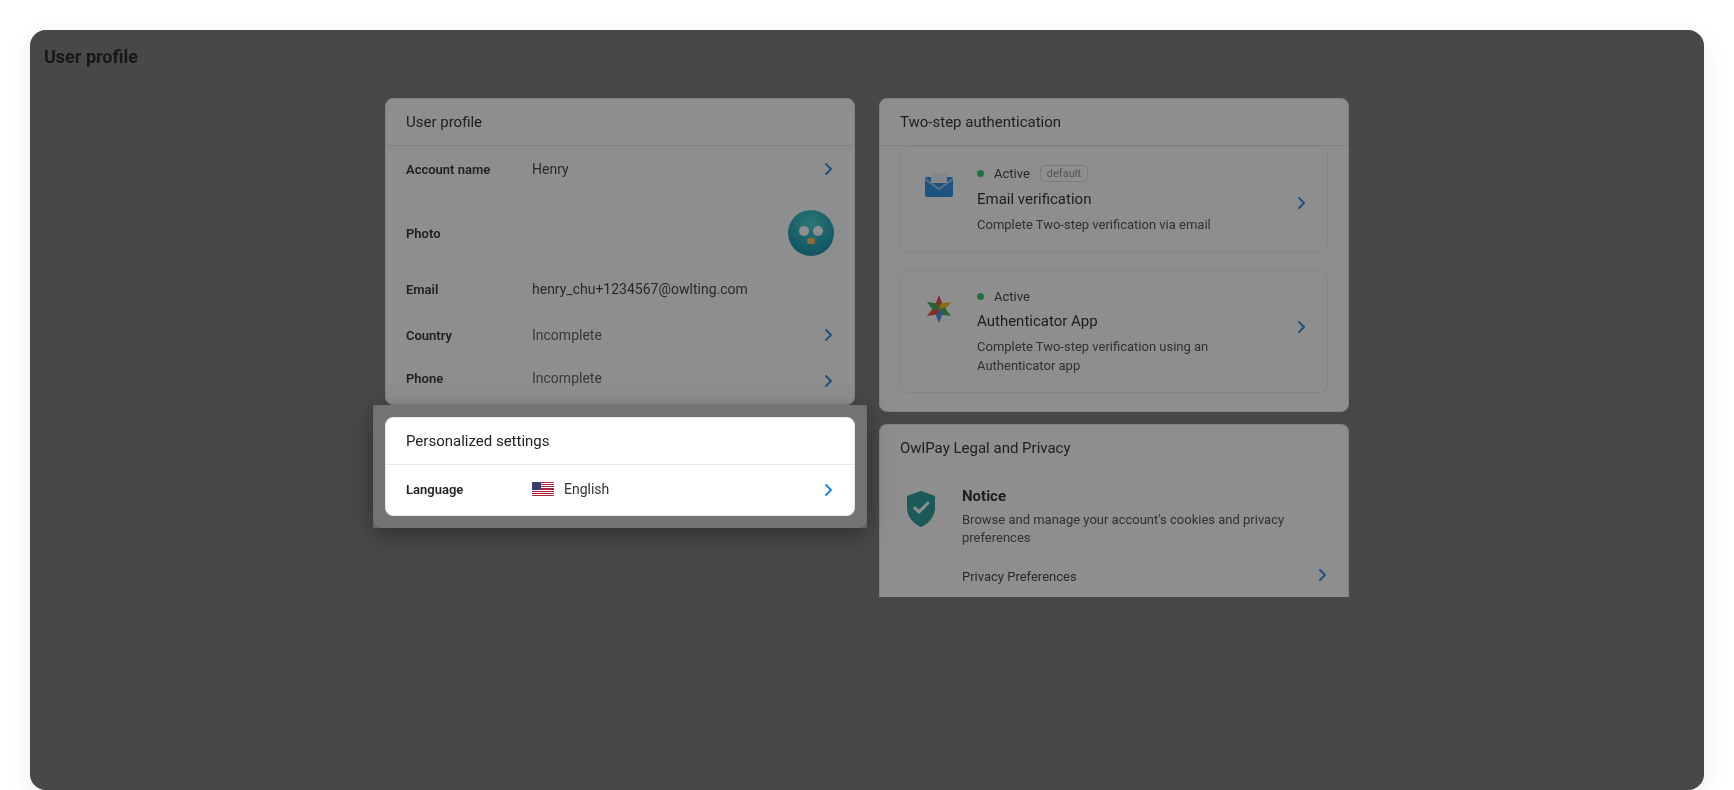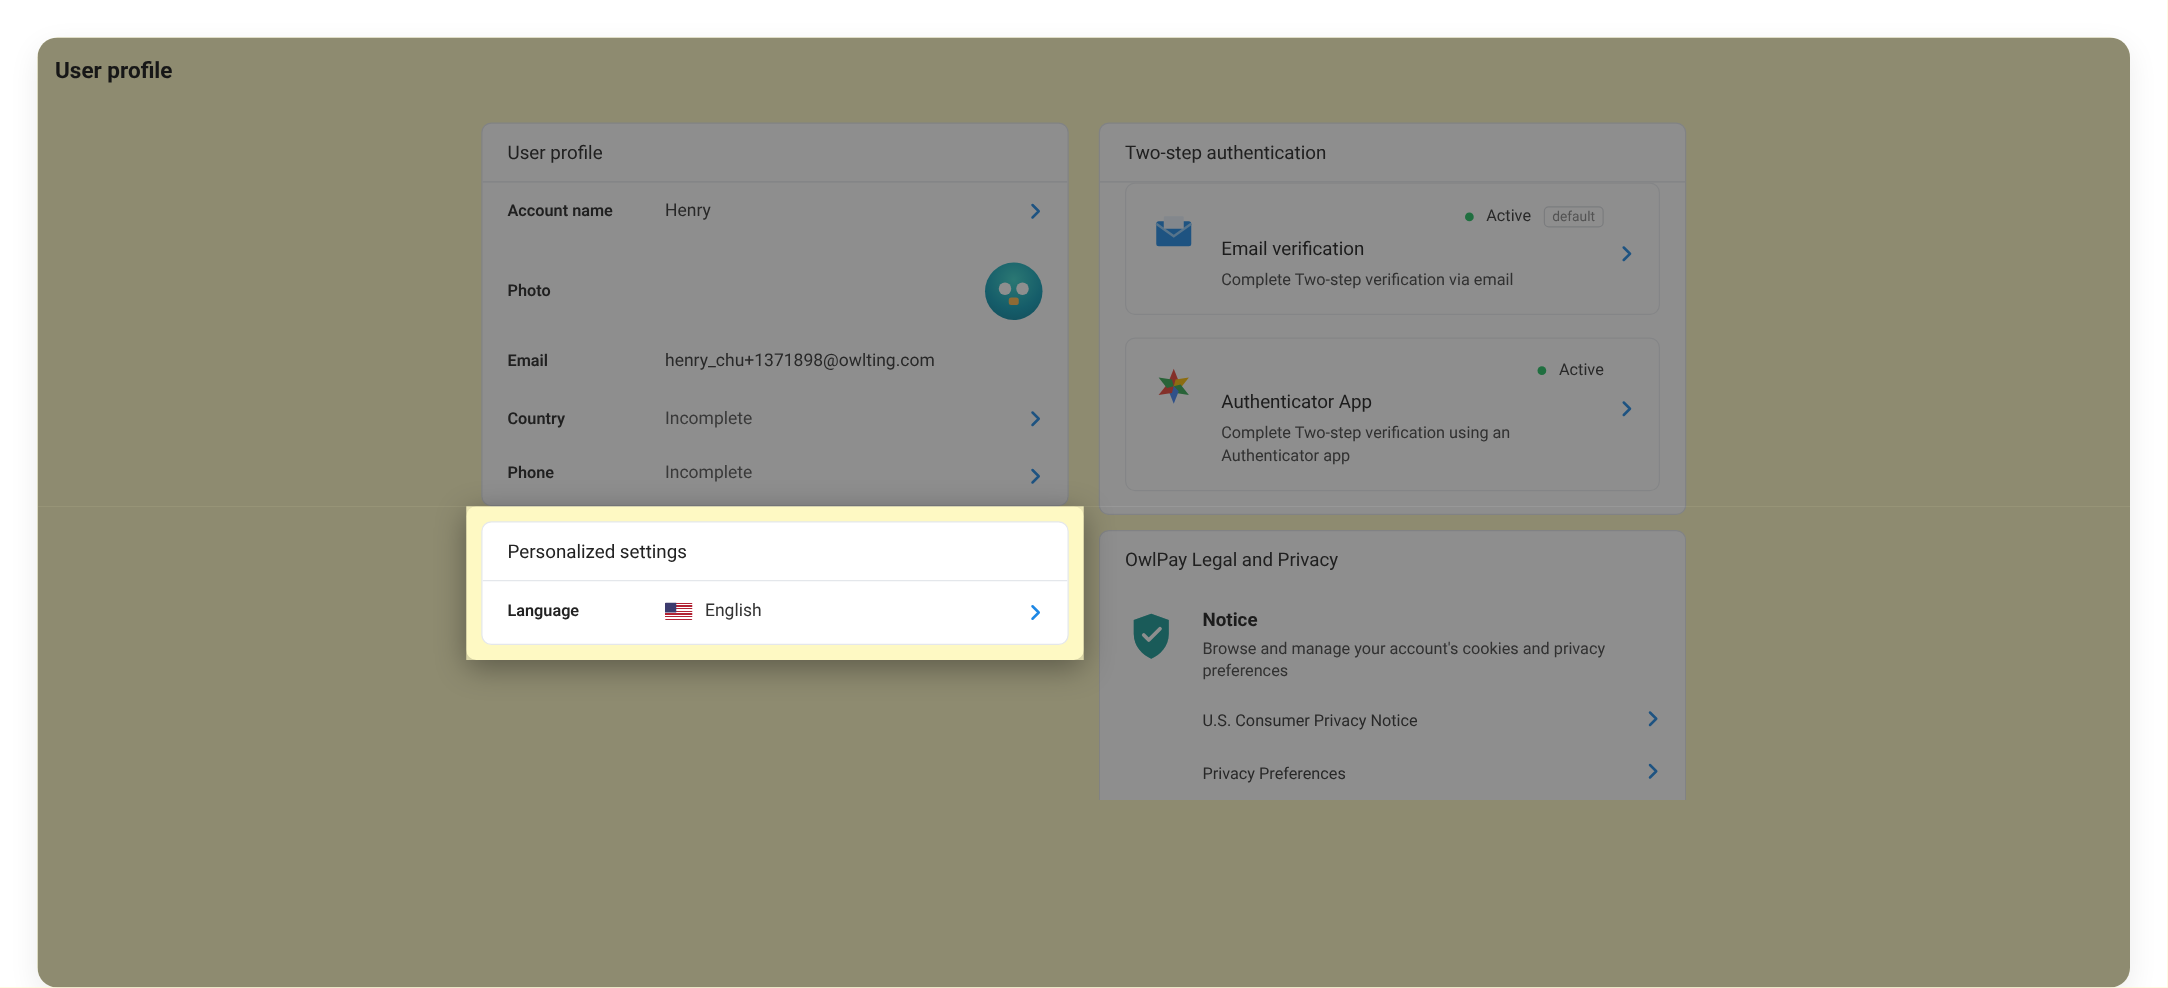--- a/index.html
+++ b/index.html
@@ -12,21 +12,21 @@
     position: relative;
     overflow: hidden;
   }
 
   .page-wrap {
     position: absolute;
     left: 30px;
     top: 30px;
     right: 30px;
     bottom: 0;
-    background: #fef9c3;
+    background: #737373;
     border-radius: 16px;
     overflow: hidden;
     box-shadow: 0 8px 24px rgba(0,0,0,0.08);
   }
 
   .page-title {
     position: absolute;
     left: 14px;
     top: 16px;
     font-size: 18px;
@@ -150,21 +150,20 @@
 
   .auth-content { flex: 1; padding-right: 24px; }
 
   .auth-status-line {
     display: flex;
     align-items: center;
     gap: 10px;
     font-size: 13px;
     color: #333;
     margin-bottom: 8px;
-    justify-content: flex-end;
   }
 
   .dot {
     width: 7px; height: 7px;
     background: #23c162;
     border-radius: 50%;
     display: inline-block;
   }
 
   .badge {
@@ -296,21 +295,21 @@
 
         <div class="row" style="padding-top:18px;padding-bottom:10px;">
           <div class="label">Photo</div>
           <div class="avatar">
               <span class="beak"></span>
             </div>
         </div>
 
         <div class="row">
           <div class="label">Email</div>
-          <div class="value">henry_chu+1371898@owlting.com</div>
+          <div class="value">henry_chu+1234567@owlting.com</div>
         </div>
 
         <div class="row">
           <div class="label">Country</div>
           <div class="value muted">Incomplete</div>
           <span class="chevron">
             <svg width="10" height="14" viewBox="0 0 10 14">
                 <path d="M2 2 L7 7 L2 12" stroke="currentColor" stroke-width="2" fill="none" stroke-linecap="round" stroke-linejoin="round"></path>
               </svg>
           </span>
@@ -419,28 +418,20 @@
                 <path d="M15 21 L19 25 L28 16" stroke="#ffffff" stroke-width="3" fill="none" stroke-linecap="round" stroke-linejoin="round"></path>
               </svg>
             </div>
             <div>
               <div class="legal-title">Notice</div>
               <div class="legal-desc">Browse and manage your account's cookies and privacy preferences</div>
             </div>
           </div>
 
           <div class="legal-link">
-            <span>U.S. Consumer Privacy Notice</span>
-            <span style="color:#1e88e5;">
-              <svg width="10" height="14" viewBox="0 0 10 14">
-                  <path d="M2 2 L7 7 L2 12" stroke="currentColor" stroke-width="2" fill="none" stroke-linecap="round" stroke-linejoin="round"></path>
-                </svg>
-            </span>
-          </div>
-          <div class="legal-link">
             <span>Privacy Preferences</span>
             <span style="color:#1e88e5;">
               <svg width="10" height="14" viewBox="0 0 10 14">
                   <path d="M2 2 L7 7 L2 12" stroke="currentColor" stroke-width="2" fill="none" stroke-linecap="round" stroke-linejoin="round"></path>
                 </svg>
             </span>
           </div>
         </div>
       </div>
 

